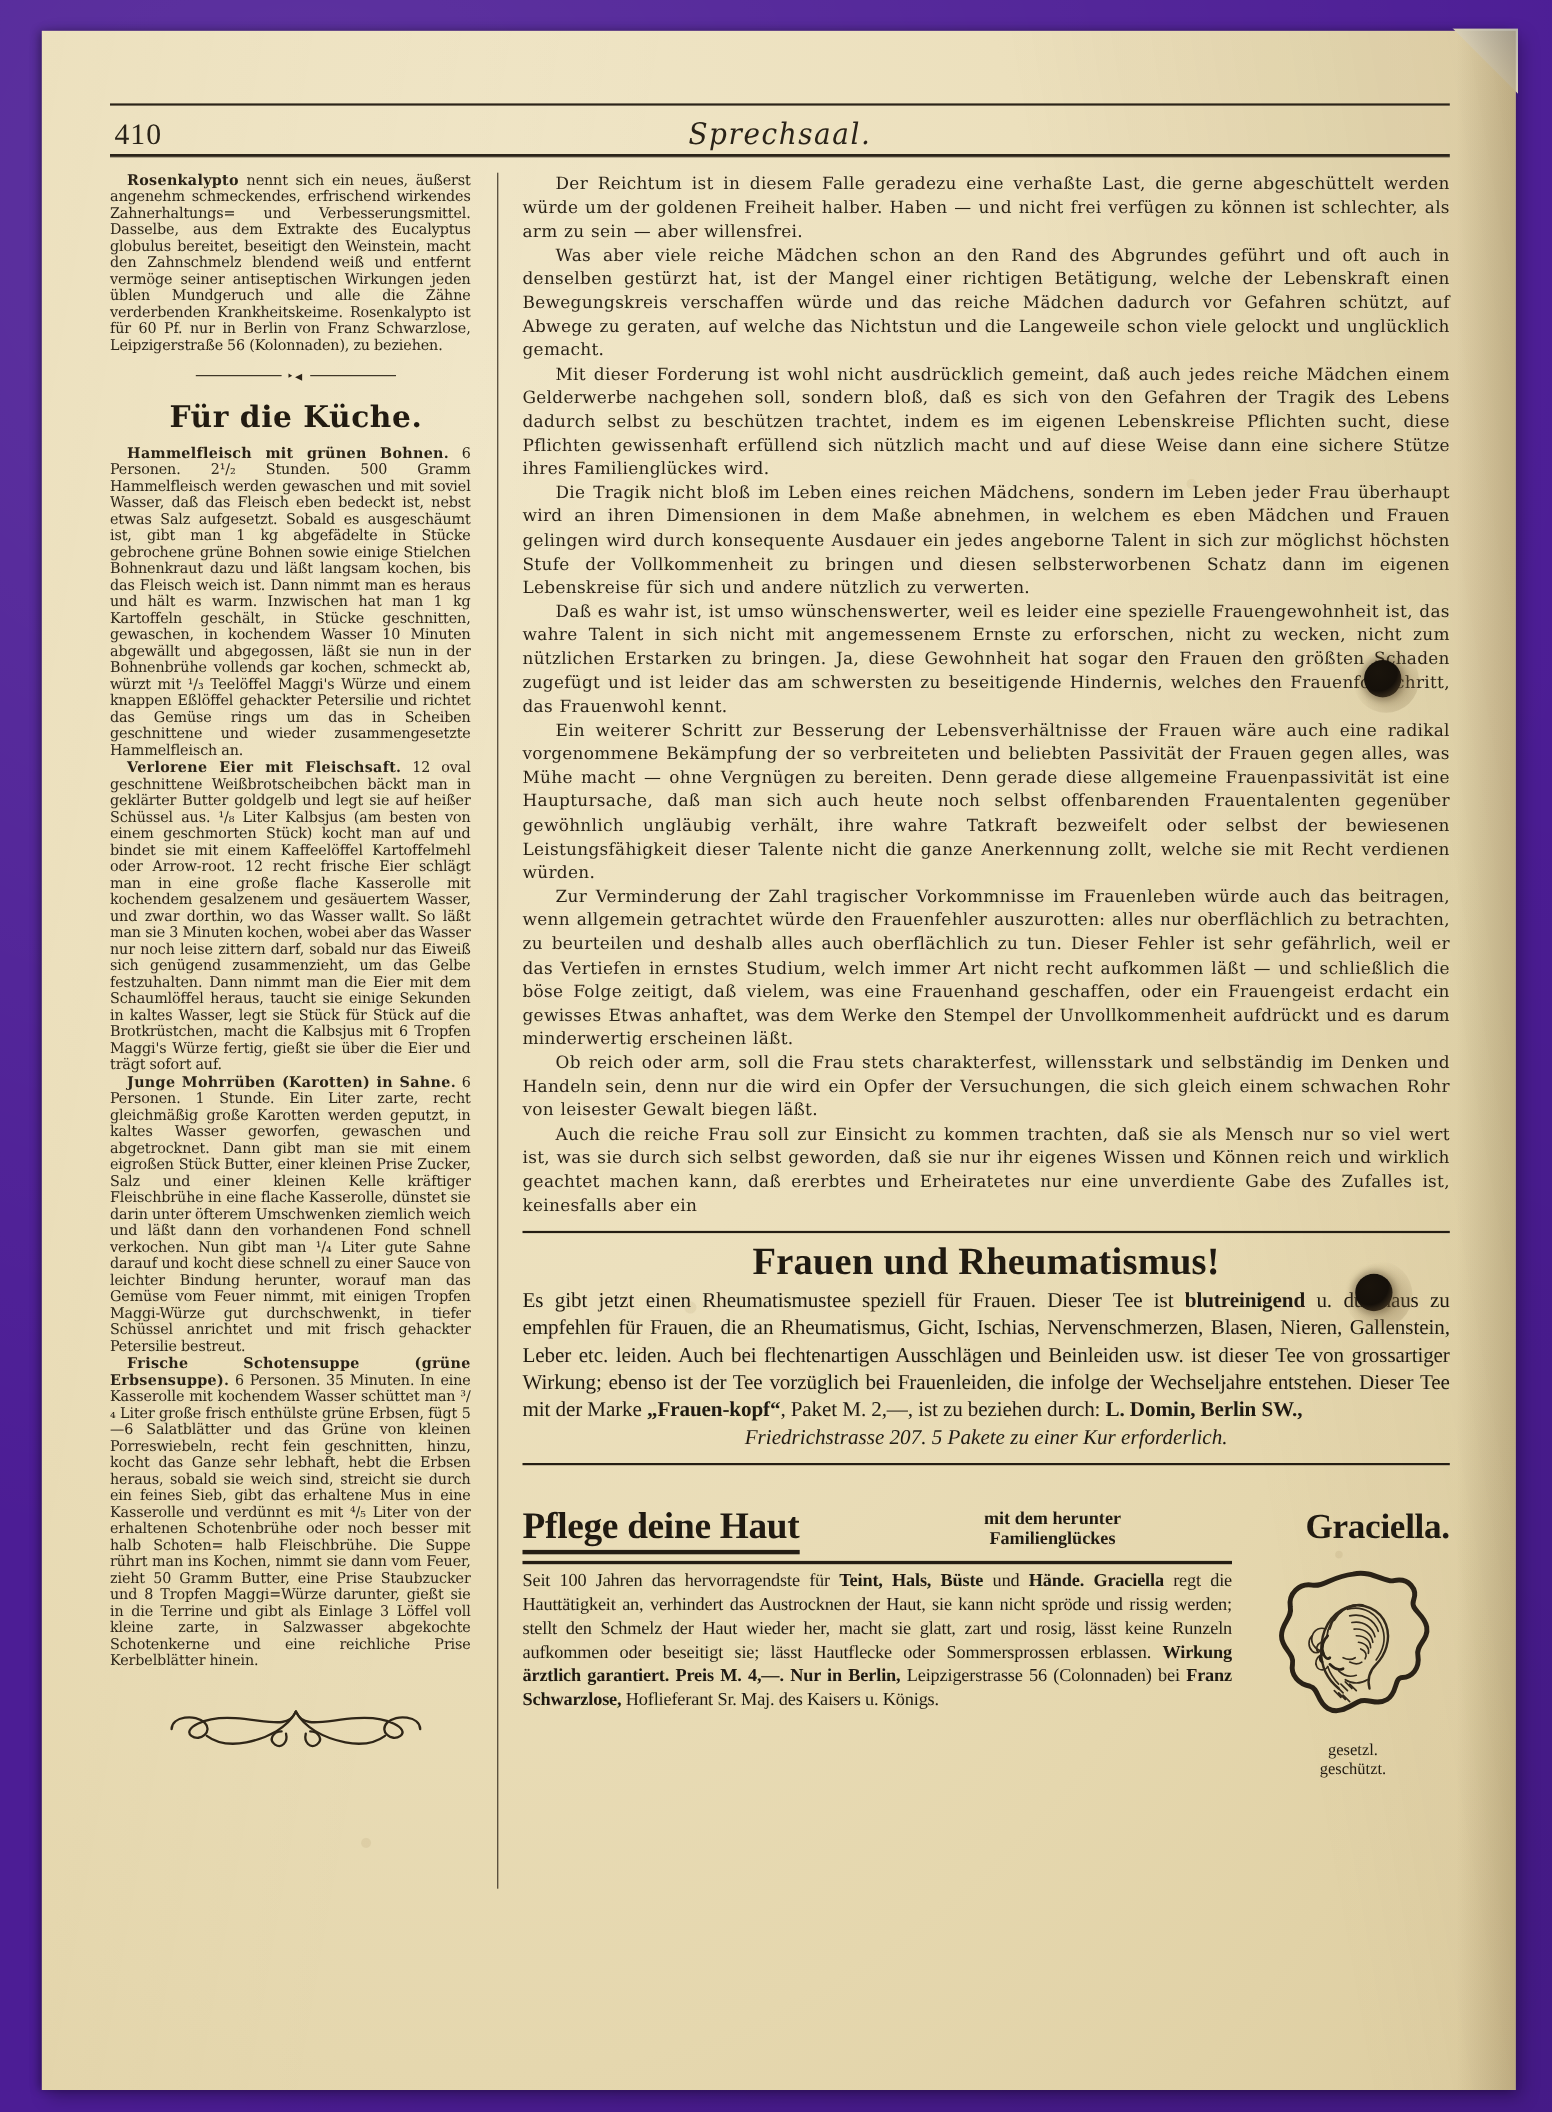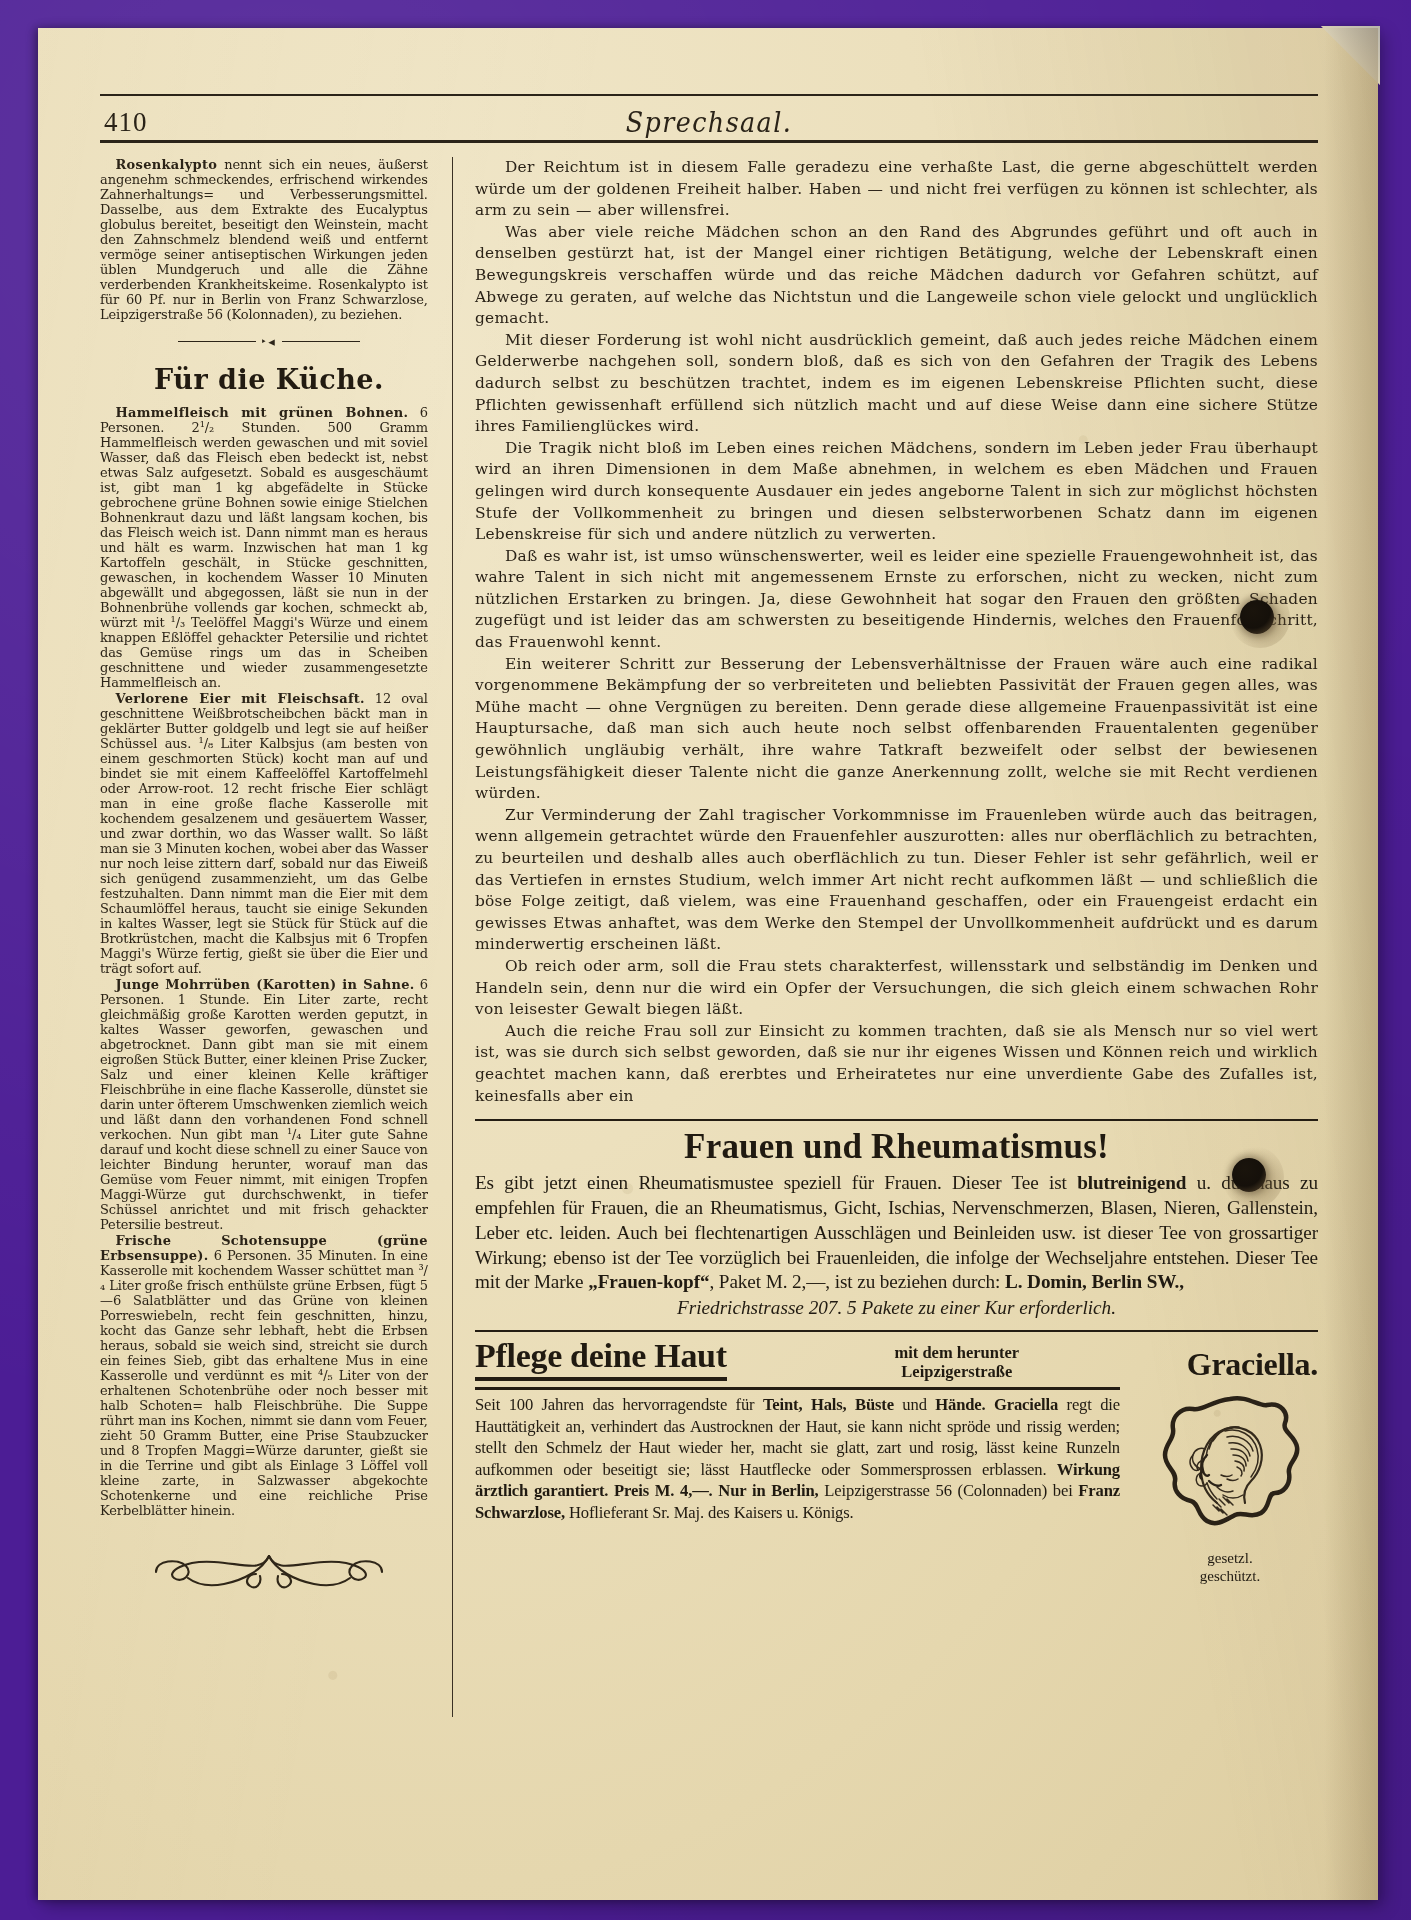--- a/index.html
+++ b/index.html
@@ -112,21 +112,21 @@
   .ad-rule{border-top:2px solid #241d13;margin:12px 0 6px 0;}
   .ad1-title{
     text-align:center;font-weight:bold;font-size:35px;line-height:40px;
     font-family:"Liberation Serif",serif;letter-spacing:.2px;margin-bottom:4px;
   }
   .ad1-body{font-size:19.2px;line-height:24.8px;text-align:justify;letter-spacing:-.1px;}
   .ad1-body b{font-weight:bold;}
   .ad1-last{text-align:center;font-size:19.2px;line-height:25px;font-style:italic;}
 
   .ad2-rule{border-top:2px solid #241d13;margin:10px 0 0 0;}
-  .ad2-head{display:flex;align-items:flex-end;gap:14px;padding:6px 0 2px 0;}
+  .ad2-head{display:flex;gap:14px;padding:6px 0 2px 0;margin-top:32px;}
   .ad2-big{font-weight:bold;font-size:34px;line-height:36px;letter-spacing:-.3px;
            border-bottom:4px solid #241d13;padding-bottom:3px;}
   .ad2-mid{font-size:16.5px;line-height:19px;font-weight:bold;flex:1;text-align:center;}
   .ad2-brand{font-weight:bold;font-size:32px;line-height:34px;letter-spacing:-.3px;}
   .ad2-wrap{display:flex;gap:22px;margin-top:4px;}
   .ad2-text{flex:1;font-size:16.6px;line-height:21.6px;text-align:justify;
             border-top:3px solid #241d13;padding-top:4px;letter-spacing:-.15px;}
   .ad2-text b{font-weight:bold;}
   .ad2-cut{width:176px;text-align:center;padding-top:4px;}
   .ad2-cap{font-size:15px;line-height:18px;margin-top:4px;}
@@ -229,21 +229,21 @@
             </div>
             <div class="ad1-last">Friedrichstrasse 207.   5 Pakete zu einer Kur erforderlich.</div>
           </div>
 
           <div class="ad">
             <div class="ad2-rule"></div>
             <div class="ad2-head">
               <div class="ad2-big">Pflege deine Haut</div>
               <div class="ad2-mid">
                 <div>mit dem herunter</div>
-                <div>Leipzigerstraße</div>
+                <div>Familienglückes</div>
               </div>
               <div class="ad2-brand">Graciella.</div>
             </div>
             <div class="ad2-wrap">
               <div class="ad2-text">
                 <span>Seit 100 Jahren das hervorragendste für </span><b>Teint, Hals, Büste</b><span> und </span><b>Hände.</b><b> Graciella</b><span> regt die Hauttätigkeit an, verhindert das Austrocknen der Haut, sie kann nicht spröde und rissig werden; stellt den Schmelz der Haut wieder her, macht sie glatt, zart und rosig, lässt keine Runzeln aufkommen oder beseitigt sie; lässt Hautflecke oder Sommersprossen erblassen. </span><b>Wirkung ärztlich garantiert.</b> <b>Preis M. 4,—.  Nur in Berlin,</b><span> Leipzigerstrasse 56 (Colonnaden) bei </span><b>Franz Schwarzlose,</b><span> Hoflieferant Sr. Maj. des Kaisers u. Königs.</span>
               </div>
               <div class="ad2-cut">
                 <svg width="150" height="150" viewBox="0 0 150 150">
                   <path d="M75 8 C92 4, 104 16, 112 14 C126 11, 134 22, 130 32 C127 41, 140 44, 142 56

